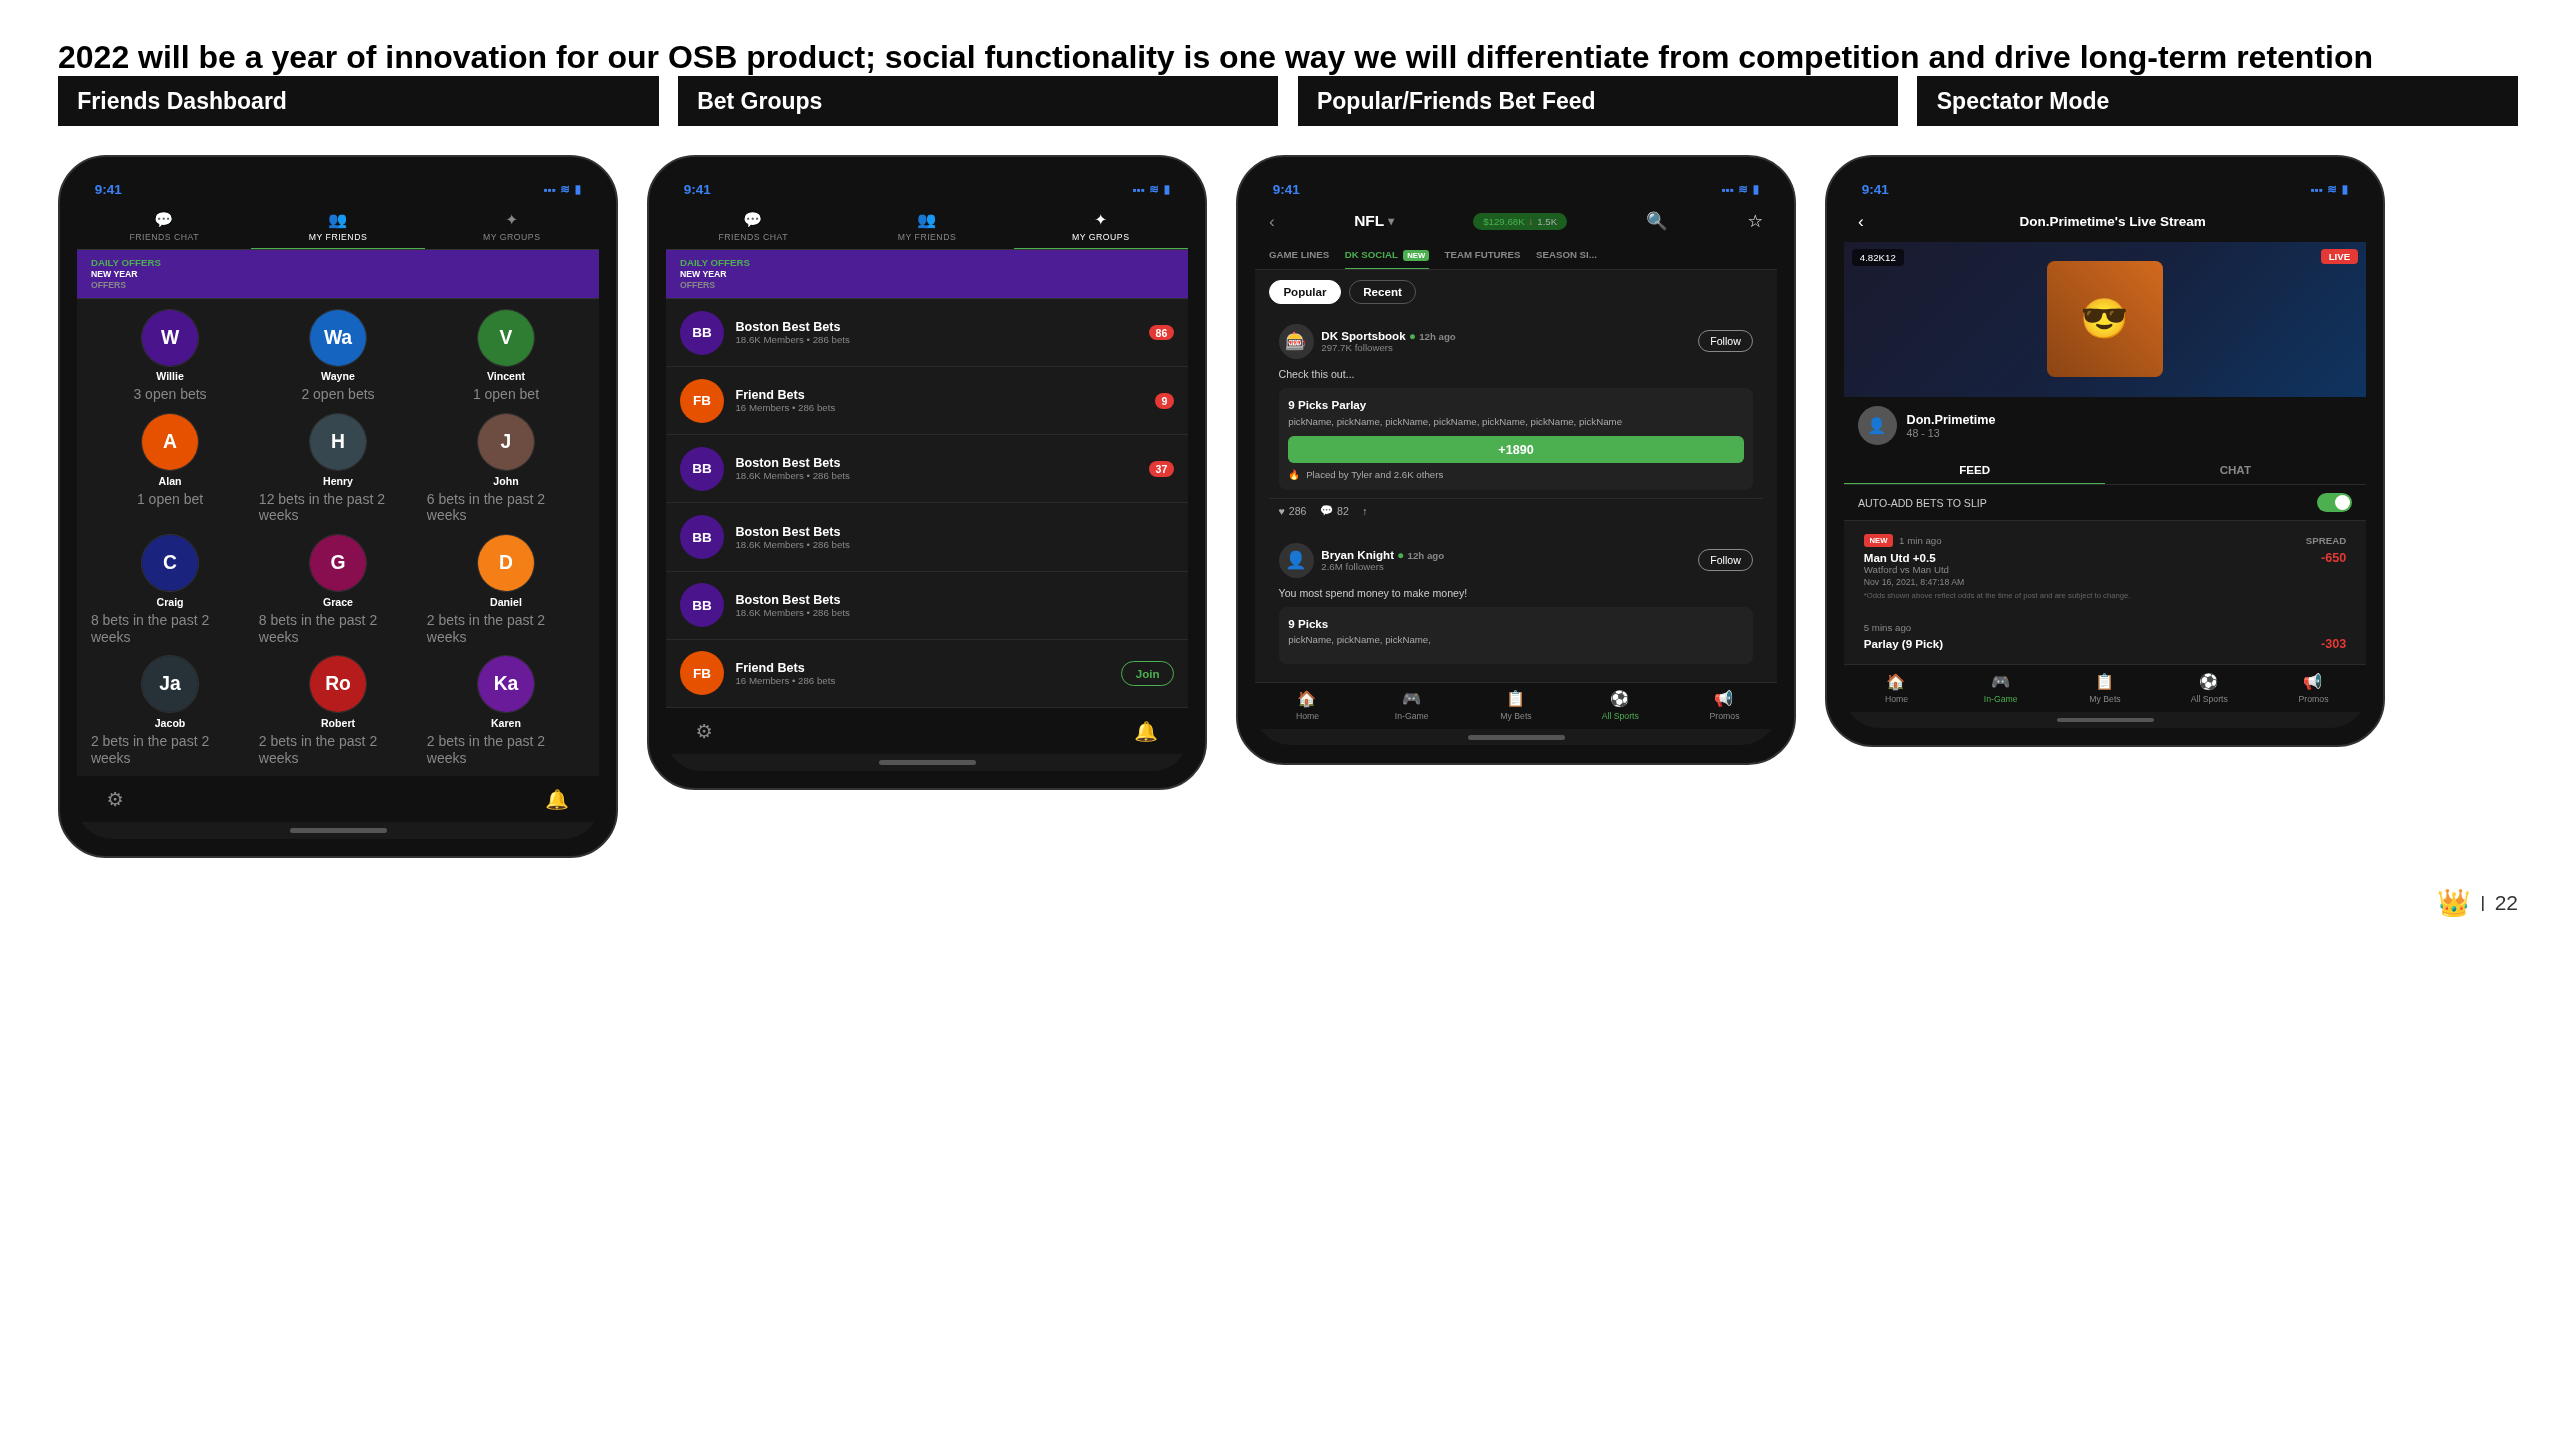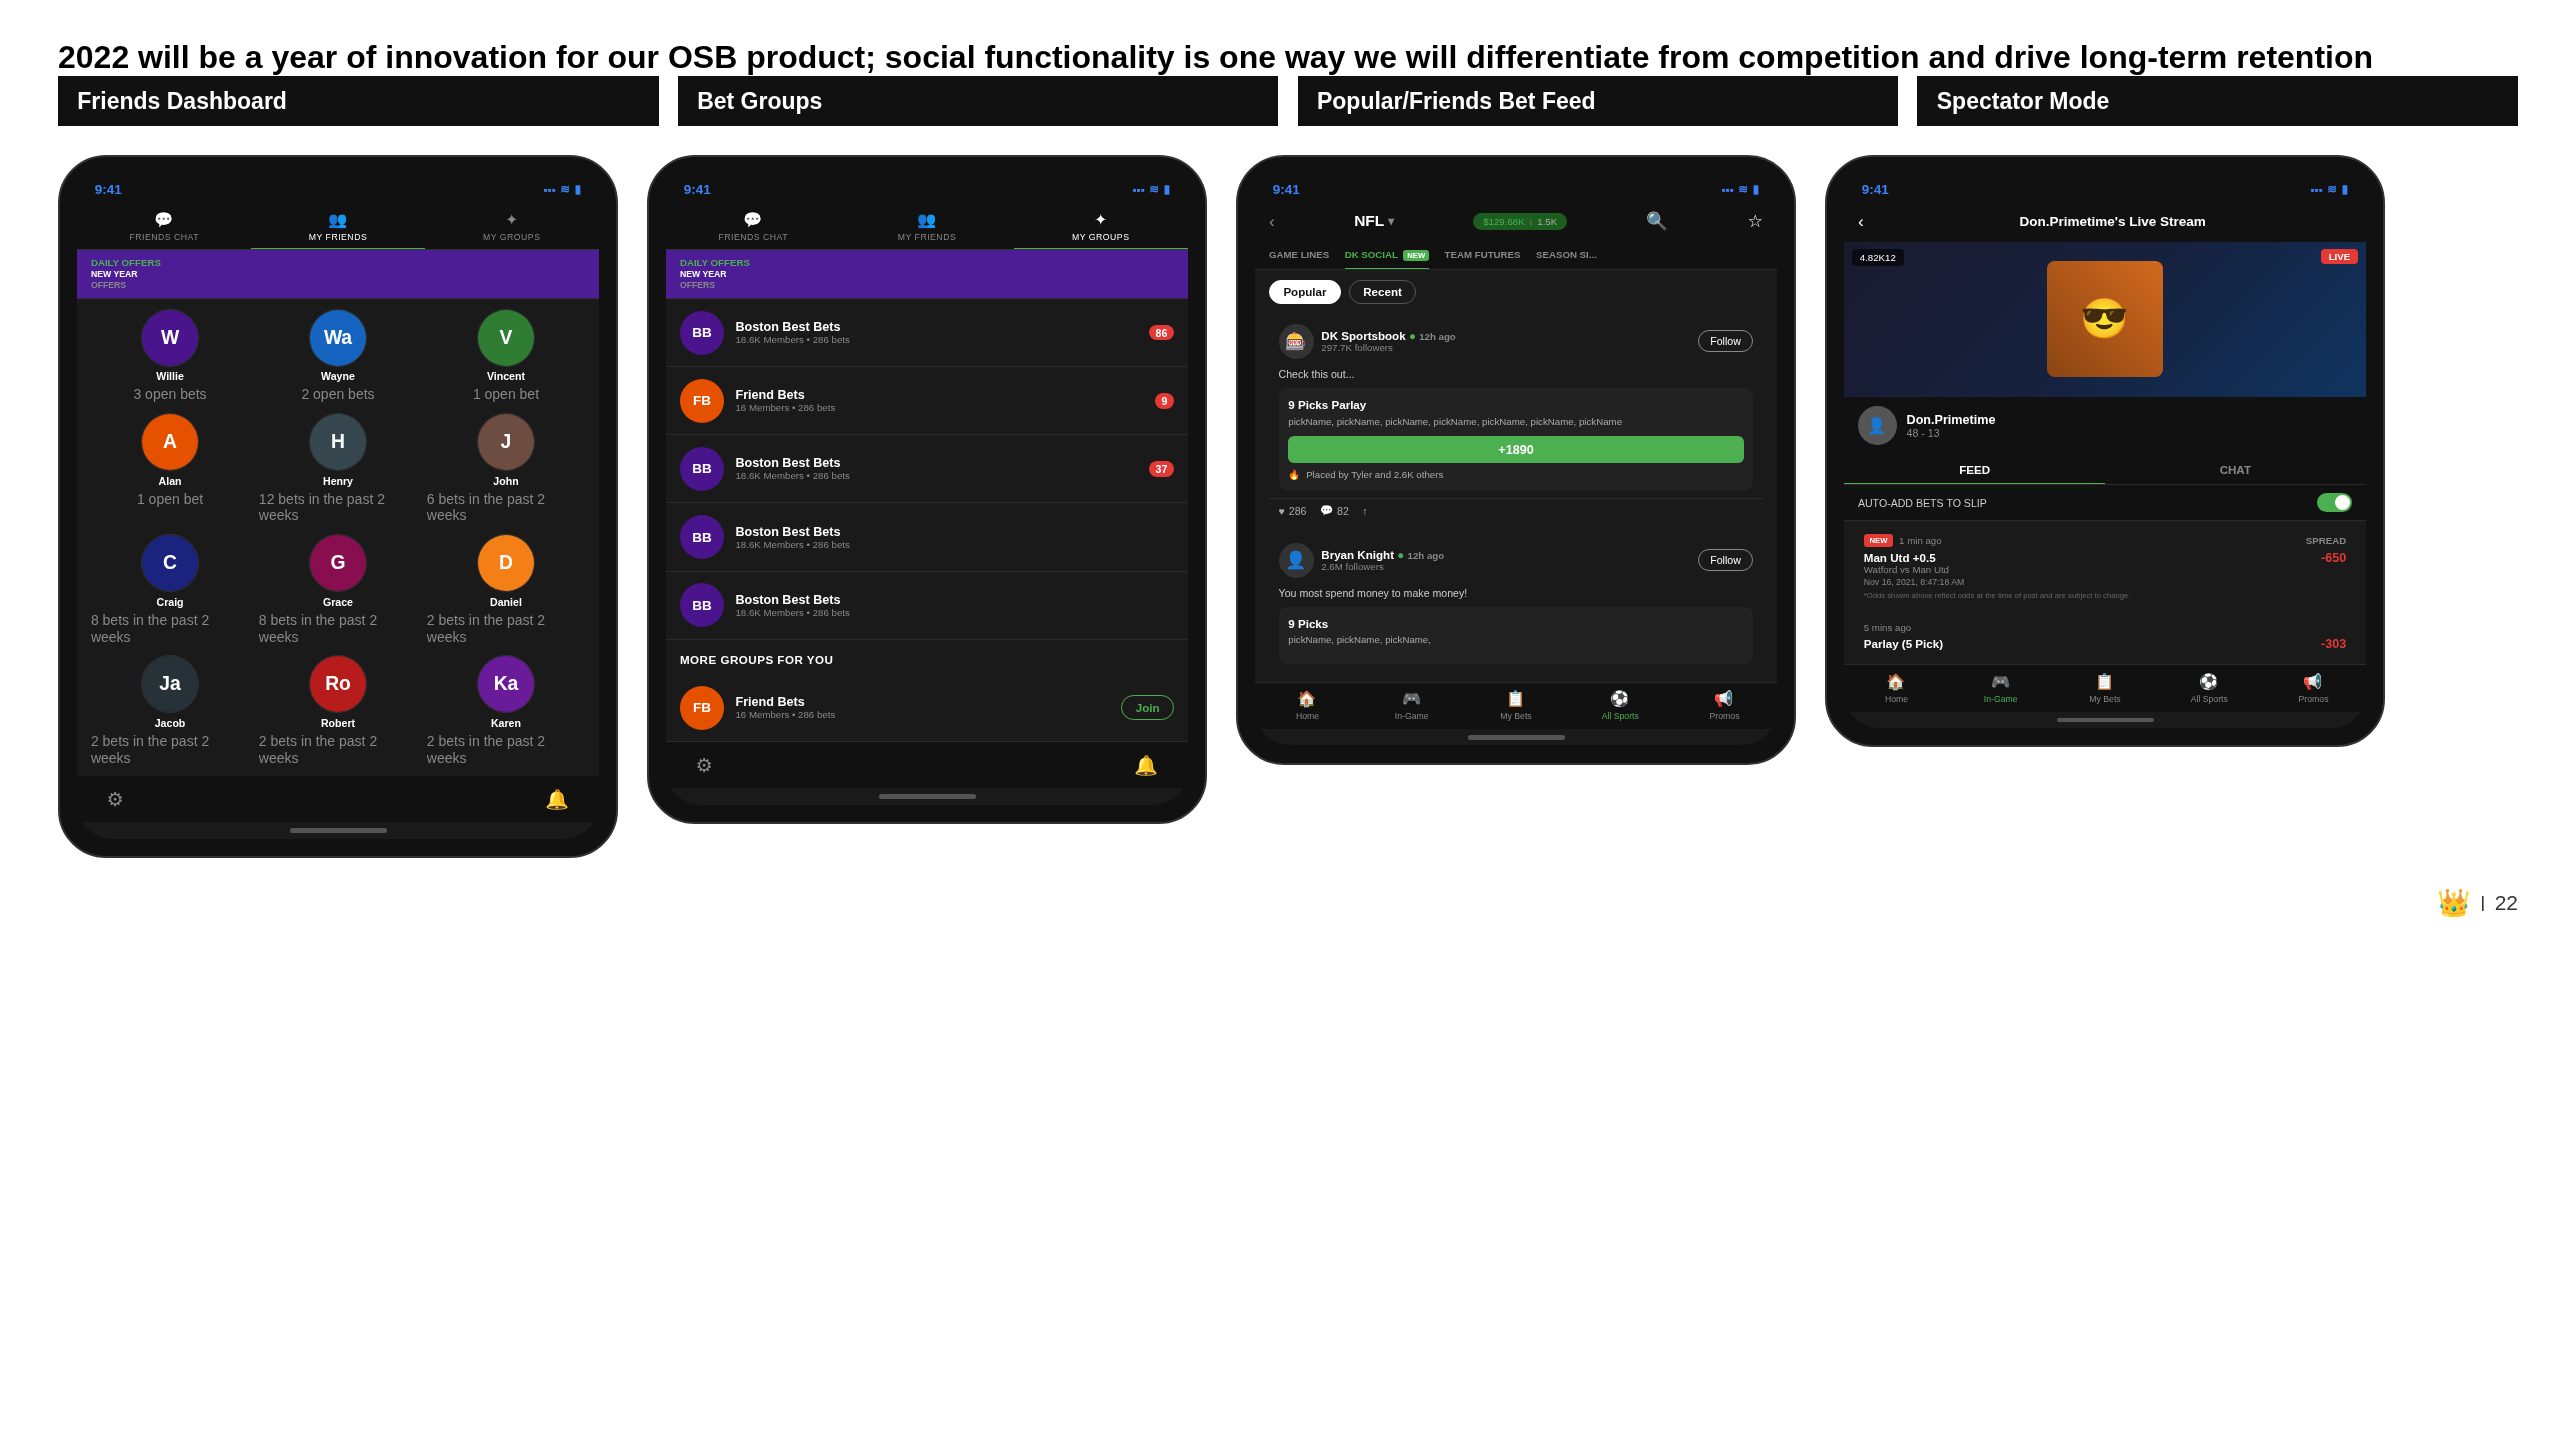--- a/index.html
+++ b/index.html
@@ -711,21 +711,20 @@
           </div>
           <div class="group-item">
             <div class="group-avatar" style="background:#4a148c;">BB</div>
             <div class="group-info">
               <div class="group-name">Boston Best Bets</div>
               <div class="group-meta">18.6K Members • 286 bets</div>
             </div>
           </div>
         </div>
 
-        <div class="more-groups-header">MORE GROUPS FOR YOU</div>
         <div class="group-item">
           <div class="group-avatar" style="background:#e65100;">FB</div>
           <div class="group-info">
             <div class="group-name">Friend Bets</div>
             <div class="group-meta">16 Members • 286 bets</div>
           </div>
           <button class="join-btn">Join</button>
         </div>
 
         <div class="bottom-bar">
@@ -934,21 +933,21 @@
             </div>
             <div class="bet-odds-right">-650</div>
           </div>
           <div class="bet-disclaimer">*Odds shown above reflect odds at the time of post and are subject to change.</div>
         </div>
         <div class="bet-feed-item">
           <div class="bet-feed-header">
             <span class="bet-time">5 mins ago</span>
           </div>
           <div style="display:flex; justify-content:space-between; align-items:center;">
-            <div class="bet-match">Parlay (5 Pick)</div>
+            <div class="bet-match">Parlay (9 Pick)</div>
             <div class="bet-odds-right">-303</div>
           </div>
         </div>
 
         <div class="bottom-nav">
           <div class="bottom-nav-item">
             <span class="bottom-nav-icon">🏠</span>
             <span class="bottom-nav-label">Home</span>
           </div>
           <div class="bottom-nav-item active">

